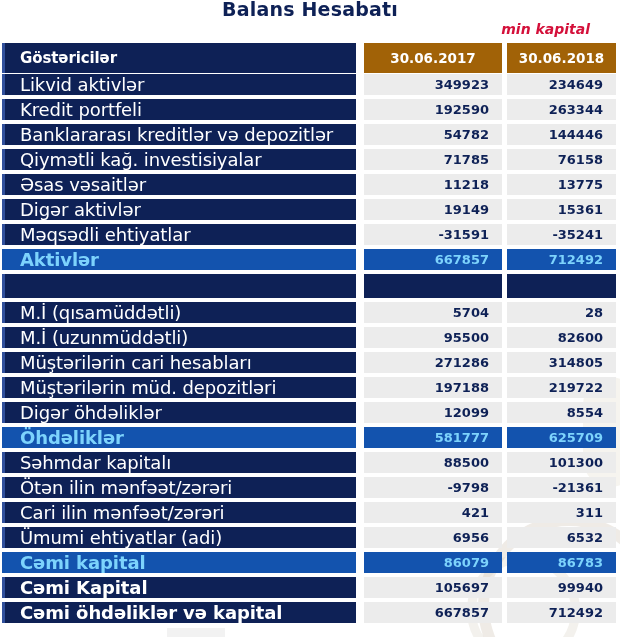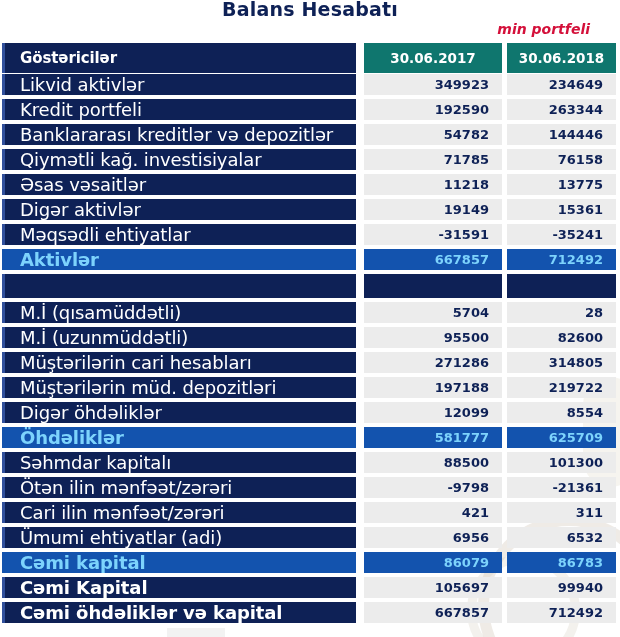--- a/index.html
+++ b/index.html
@@ -58,21 +58,21 @@
     justify-content:flex-end;
     padding-right:13px;
     white-space:nowrap;
   }
   .cell.v1{width:138px;margin-right:5px;}
   .cell.v2{width:109px;}
   
   .row.header{height:30px;margin-bottom:1px;}
   .row.header .label{font-size:15px;font-weight:bold;}
   .row.header .val{
-    background:#0f766e;color:#fff;
+    background:#a16207;color:#fff;
     justify-content:center;padding-right:0;
     font-size:13.5px;font-weight:bold;
   }
   
   .row.total .cell{background:#1353AE;color:#7dd3fc;}
   .row.total .label{font-weight:bold;border-left-color:#1353AE;}
   
   .row.bold .label{font-weight:bold;}
   
   .row.spacer{height:24px;}
@@ -95,21 +95,21 @@
     left:167px;bottom:0;width:58px;height:9px;
     background:rgba(0,0,0,.05);
   }
 </style>
 </head>
 <body>
 
 <div class="page">
 
   <div class="title">Balans Hesabatı</div>
-  <div class="unit-note">min portfeli</div>
+  <div class="unit-note">min kapital</div>
 
   <div class="table">
     <div class="row header">
       <div class="cell label">Göstəricilər</div>
       <div class="cell val v1">30.06.2017</div>
       <div class="cell val v2">30.06.2018</div>
     </div>
     <div id="rows">
         <div class="row normal">
           <div class="cell label">Likvid aktivlər</div>

